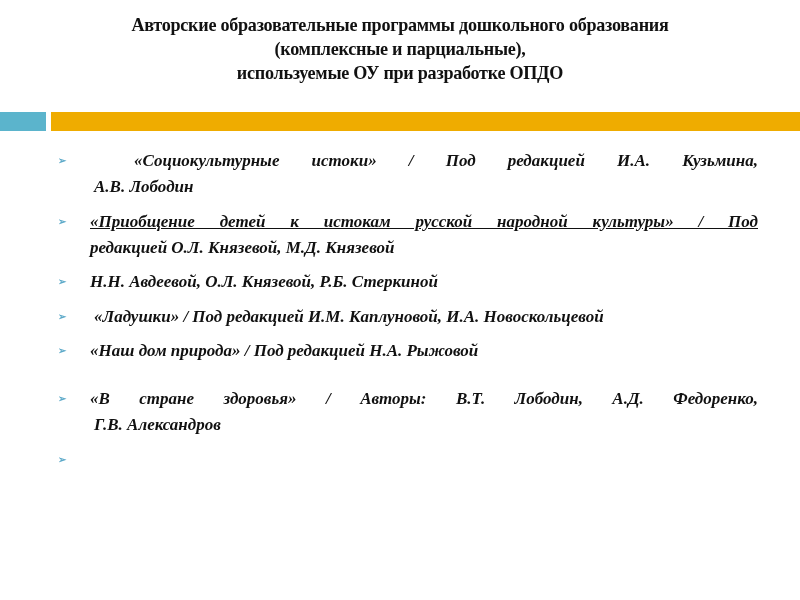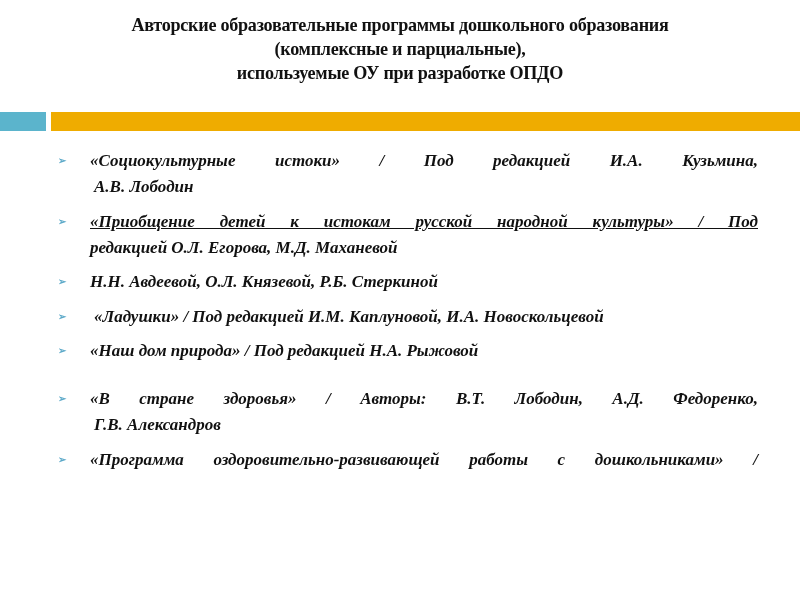--- a/index.html
+++ b/index.html
@@ -22,42 +22,41 @@
   <div>(комплексные и парциальные),</div>
   <div>используемые ОУ при разработке ОПДО</div>
 </div>
 
 <div class="bar-blue"></div>
 <div class="bar-orange"></div>
 
 <ul class="list">
   <li class="item">
     <span class="bullet">➢</span>
-    <div style="text-align:justify;text-align-last:justify;">«Социокультурные истоки» / Под редакцией И.А. Кузьмина,</div>
+    <div style="text-align:justify;text-align-last:justify;margin-left:44px;">«Социокультурные истоки» / Под редакцией И.А. Кузьмина,</div>
     <div class="indent">А.В. Лободин</div>
   </li>
   <li class="item">
     <span class="bullet">➢</span>
     <div style="text-align-last:justify;text-decoration:underline;">«Приобщение детей к истокам русской народной культуры» / Под</div>
-    <div>редакцией О.Л. Егорова, М.Д. Маханевой</div>
+    <div>редакцией О.Л. Князевой, М.Д. Князевой</div>
   </li>
   <li class="item">
     <span class="bullet">➢</span>
     <div>Н.Н. Авдеевой, О.Л. Князевой, Р.Б. Стеркиной</div>
   </li>
   <li class="item single">
     <span class="bullet">➢</span>
     <div class="indent">«Ладушки» / Под редакцией И.М. Каплуновой, И.А. Новоскольцевой</div>
   </li>
   <li class="item single">
     <span class="bullet">➢</span>
     <div>«Наш дом природа» / Под редакцией Н.А. Рыжовой</div>
   </li>
   <li class="item">
     <span class="bullet">➢</span>
     <div style="text-align-last:justify;margin-top:22px;">«В стране здоровья» / Авторы: В.Т. Лободин, А.Д. Федоренко,</div>
     <div class="indent">Г.В. Александров</div>
   </li>
   <li class="item">
     <span class="bullet">➢</span>
-    <div style="text-align-last:justify;">«Программа оздоровительно-развивающей работы с дошкольниками» /</div>
   </li>
 </ul>
 
 </body></html>

